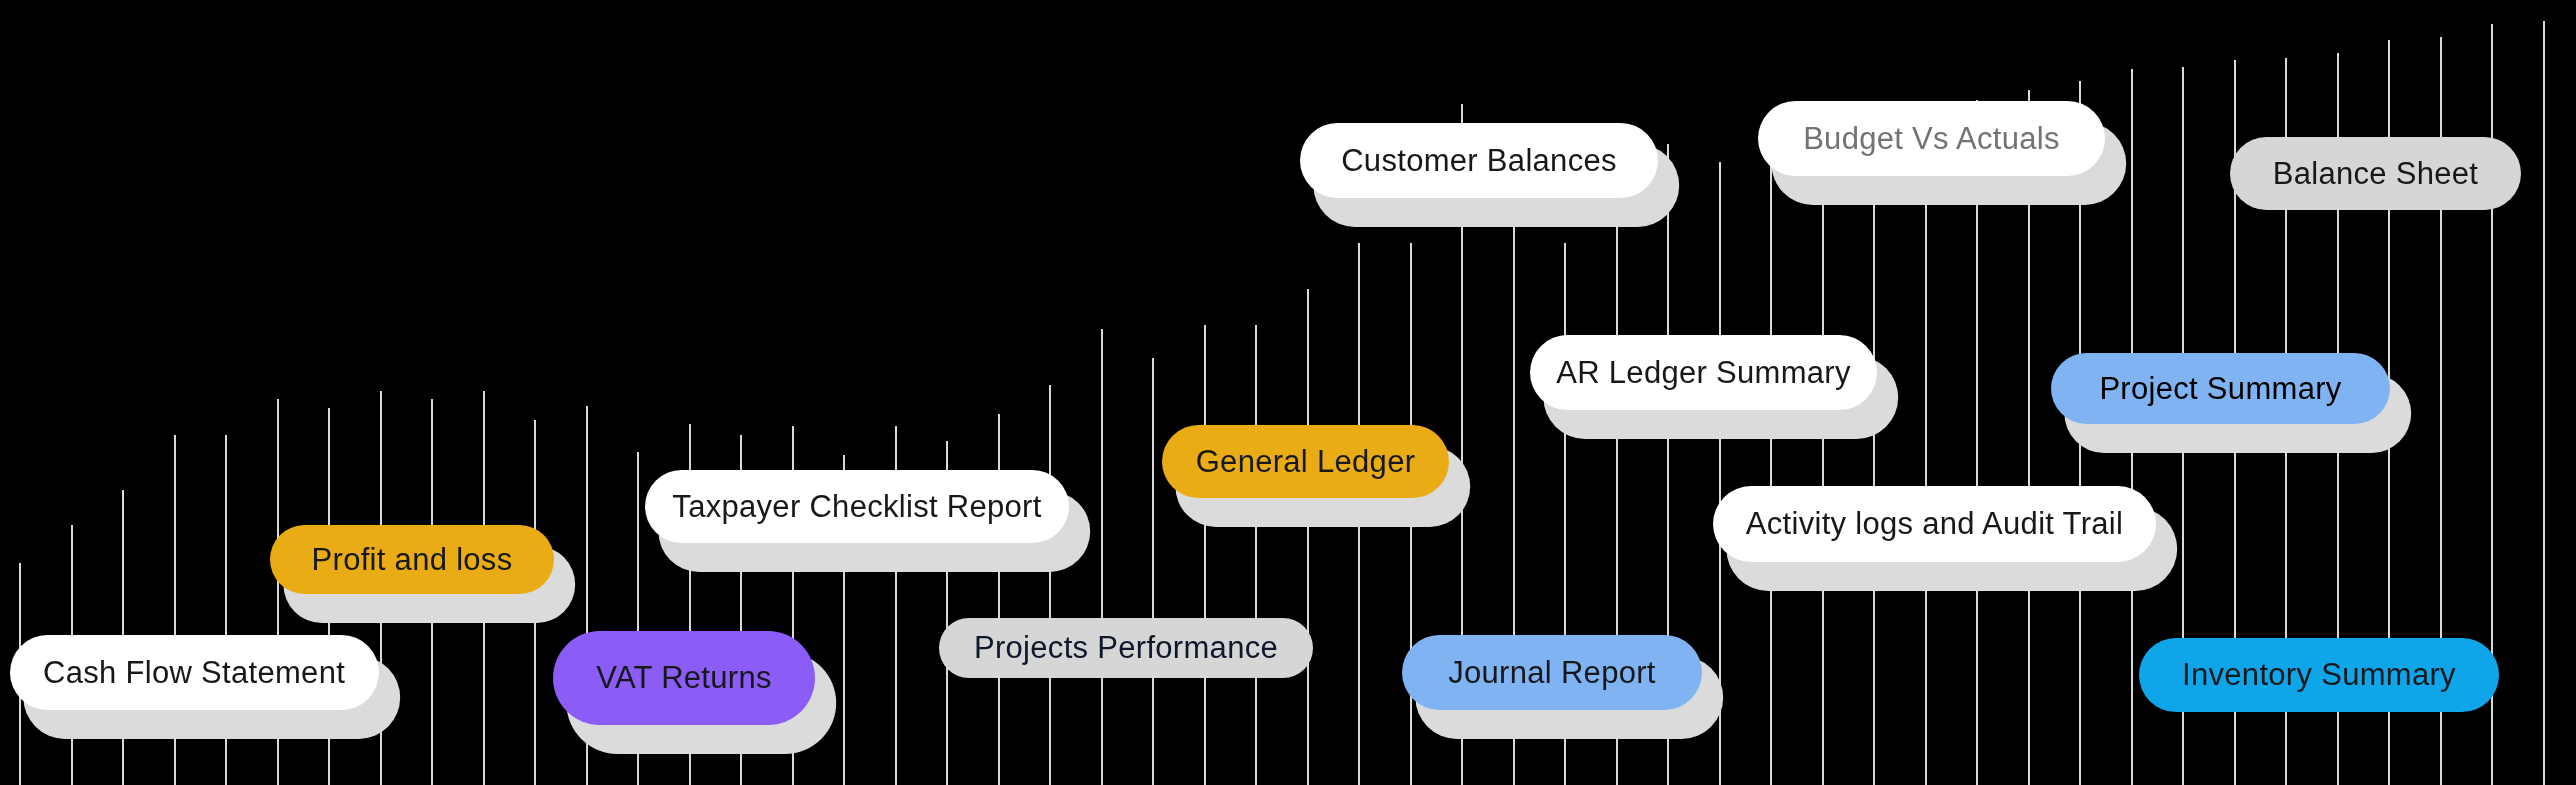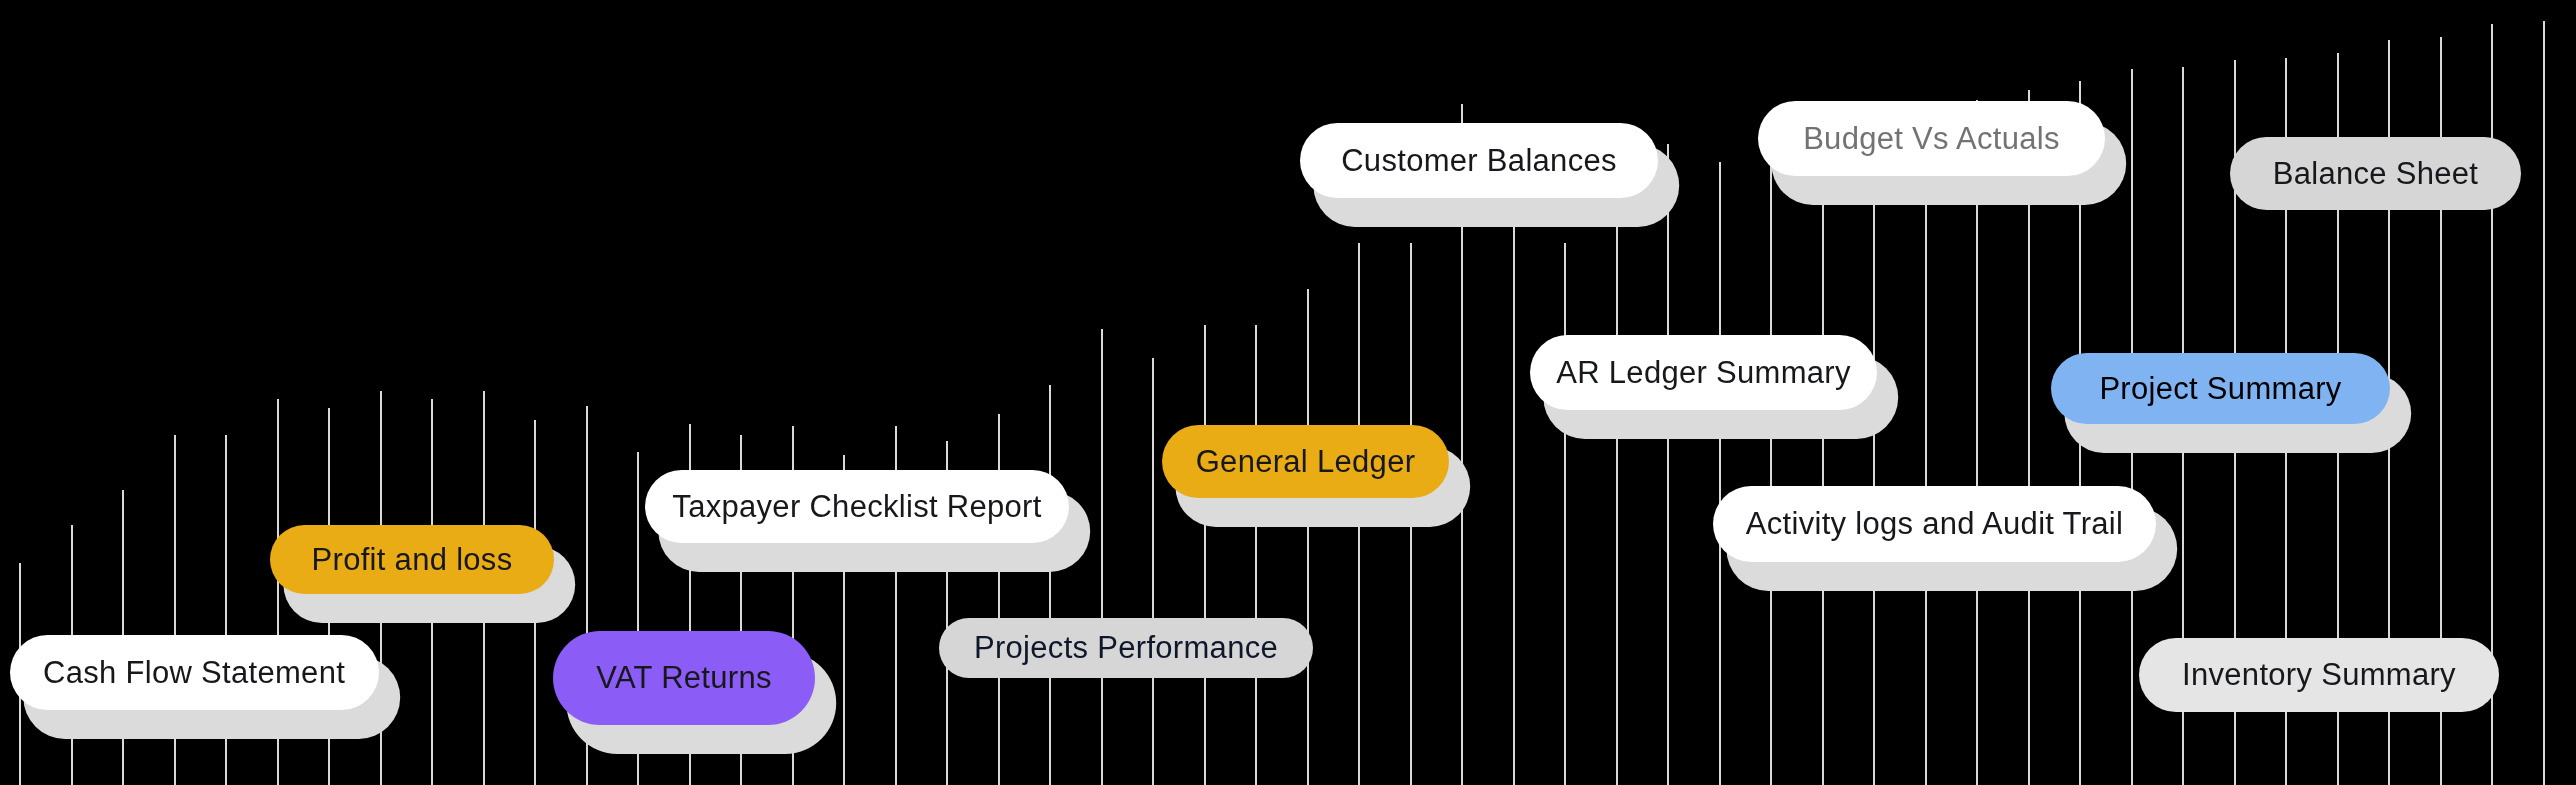--- a/index.html
+++ b/index.html
@@ -106,33 +106,36 @@
       </div>
       <div class="pill" style="left: 939px; top: 618px; width: 374px; height: 60px; background: rgb(214, 214, 214); color: #0f172a;">
         <span>Projects Performance</span>
       </div>
       <div class="pill has-shadow" style="left: 1162px; top: 425px; width: 287px; height: 73px; background: rgb(233, 172, 20); color: rgb(23, 24, 28);">
         <span>General Ledger</span>
       </div>
       <div class="pill has-shadow" style="left: 1300px; top: 123px; width: 358px; height: 75px; background: rgb(255, 255, 255); color: rgb(23, 24, 28);">
         <span>Customer Balances</span>
       </div>
+      <div class="pill has-shadow" style="left: 1402px; top: 635px; width: 300px; height: 75px; background: rgb(128, 179, 242); color: rgb(23, 24, 28);">
+        <span>Journal Report</span>
+      </div>
       <div class="pill has-shadow" style="left: 1530px; top: 335px; width: 347px; height: 75px; background: rgb(255, 255, 255); color: rgb(23, 24, 28);">
         <span>AR Ledger Summary</span>
       </div>
       <div class="pill has-shadow" style="left: 1713px; top: 486px; width: 443px; height: 76px; background: rgb(255, 255, 255); color: rgb(23, 24, 28);">
         <span>Activity logs and Audit Trail</span>
       </div>
       <div class="pill has-shadow" style="left: 1758px; top: 101px; width: 347px; height: 75px; background: rgb(255, 255, 255); color: #737373;">
         <span>Budget Vs Actuals</span>
       </div>
       <div class="pill has-shadow" style="left: 2051px; top: 353px; width: 339px; height: 71px; background: rgb(128, 179, 242); color: #000000;">
         <span>Project Summary</span>
       </div>
       <div class="pill" style="left: 2230px; top: 137px; width: 291px; height: 73px; background: rgb(214, 214, 214); color: rgb(23, 24, 28);">
         <span>Balance Sheet</span>
       </div>
-      <div class="pill" style="left: 2139px; top: 638px; width: 360px; height: 74px; background: #e5e5e5; color: rgb(23, 24, 28);">
+      <div class="pill" style="left: 2139px; top: 638px; width: 360px; height: 74px; background: #0ea5e9; color: rgb(23, 24, 28);">
         <span>Inventory Summary</span>
       </div>
     </div>
 </div>
 
 
 </body></html>

